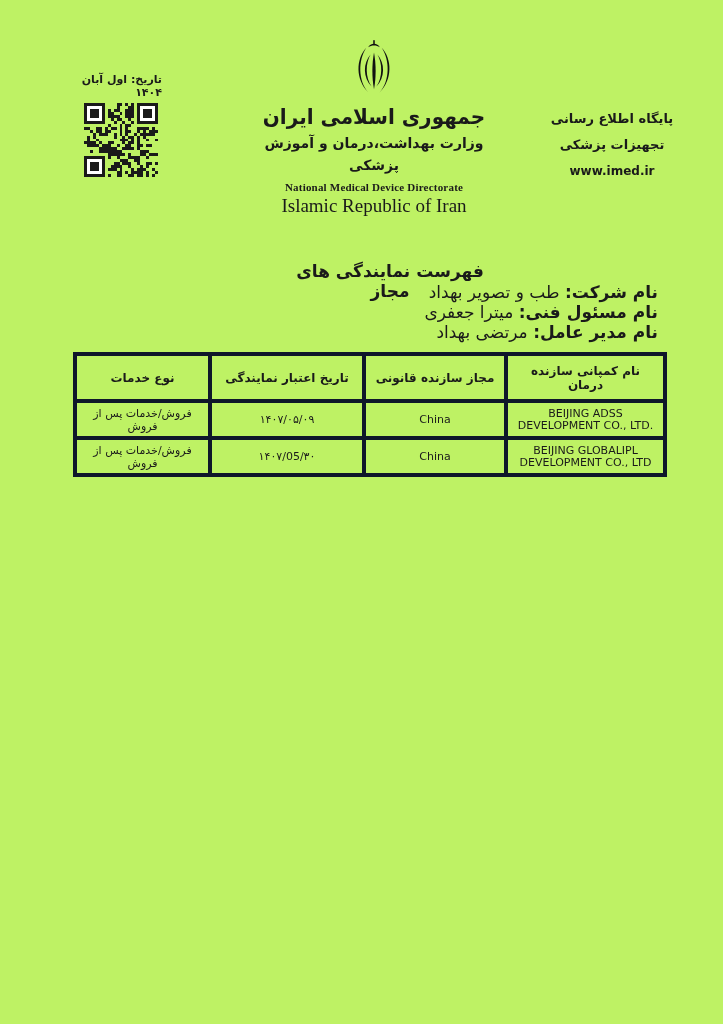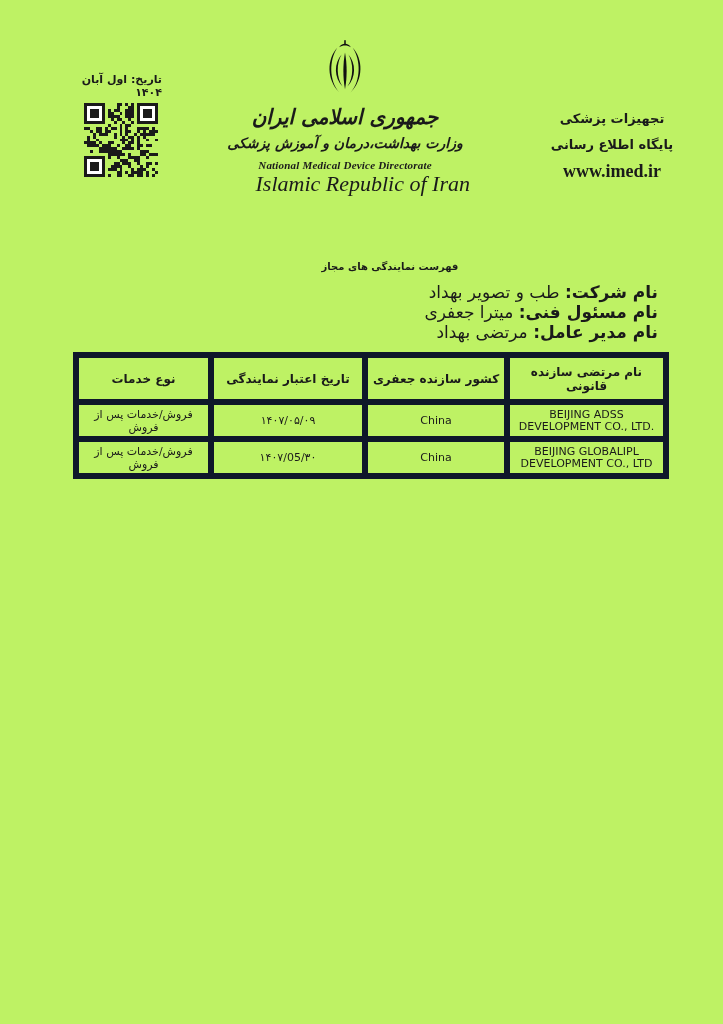--- a/index.html
+++ b/index.html
@@ -13,68 +13,67 @@
   .date-label {
     position:absolute; top:73px; left:60px; width:102px;
     direction:rtl; text-align:right;
     font-size:11px; font-weight:600; letter-spacing:0;
   }
   .qr { position:absolute; top:103px; left:84px; width:74px; height:74px; }
   .qr svg { width:74px; height:74px; shape-rendering:crispEdges; }
 
   
   .center-head {
-    position:absolute; top:40px; left:220px; width:250px;
+    position:absolute; top:40px; left:249px; width:250px;
     text-align:center;
-    font-style:italic;
   }
   .emblem { width:44px; height:58px; display:inline-block; }
   .callig1 {
     direction:rtl; font-size:20px; font-weight:bold; line-height:30px;
     font-family:"DejaVu Sans", sans-serif; transform:scaleY(1.05);
   }
   .callig2 {
     direction:rtl; font-size:14px; font-weight:bold; line-height:22px;
     font-family:"DejaVu Sans", sans-serif;
   }
   .org-en {
     font-family:"Liberation Serif", serif; font-weight:bold;
     font-size:11px; line-height:15px; margin-top:4px; letter-spacing:0.2px;
   }
   .country-en {
-    font-family:"Liberation Serif", serif; font-size:22px; line-height:21px;text-align:right;
+    font-family:"Liberation Serif", serif; font-size:19px; line-height:21px;
   }
 
   
   .right-head {
     position:absolute; top:106px; left:528px; width:168px;
     direction:rtl; text-align:center;
     font-weight:bold; font-size:13px; line-height:26px;
   }
-  .right-head .url { direction:ltr; font-size:18px;font-family:Liberation Serif, serif; }
+  .right-head .url { direction:ltr; font-size:12px; }
 
   
   .section-title {
     position:absolute; top:261px; left:290px; width:200px;
-    direction:rtl; text-align:center; font-weight:bold; font-size:10px;
+    direction:rtl; text-align:center; font-weight:bold; font-size:17px;
   }
   .info-block {
     position:absolute; top:282px; left:380px; width:278px;
     direction:rtl; text-align:right; font-size:17px; line-height:20px;
   }
   .info-row b { font-weight:bold; }
   .info-row span { font-weight:normal; }
 
   
   table.reps {
     position:absolute; top:352px; left:73px; width:590px;
     direction:rtl; border-collapse:collapse; table-layout:fixed;
   }
   table.reps th, table.reps td {
-    border:6px solid #0f172a; text-align:center; vertical-align:middle;
+    border:4px solid #0f172a; text-align:center; vertical-align:middle;
     padding:2px 4px;
   }
   table.reps th { height:47px; font-size:12px; font-weight:bold; }
   table.reps td { height:37px; font-size:11px; font-weight:normal; }
   td.company { font-size:10px; line-height:12px; direction:ltr; }
   td.country { direction:ltr; }
   td.expiry  { font-size:11.5px; }
   col.c-company { width:159px; }
   col.c-country { width:142px; }
   col.c-expiry  { width:154px; }
@@ -321,22 +320,22 @@
       <path d="M33,15 C37,5 53,5 57,15 C50,10.5 40,10.5 33,15 Z"></path>
       <rect x="43.4" y="0" width="3.2" height="9" rx="1.5"></rect>
     </svg>
     <div class="callig1">جمهوری اسلامی ایران</div>
     <div class="callig2">وزارت بهداشت،درمان و آموزش پزشکی</div>
     <div class="org-en">National Medical Device Directorate</div>
     <div class="country-en">Islamic Republic of Iran</div>
   </div>
 
   <div class="right-head">
+    <div>پایگاه اطلاع رسانی</div>
     <div>تجهیزات پزشکی</div>
-    <div>پایگاه اطلاع رسانی</div>
     <div class="url">www.imed.ir</div>
   </div>
 
   <div class="section-title">فهرست نمایندگی های مجاز</div>
 
   <div class="info-block">
     <div class="info-row">
       <b>نام شرکت:</b>
       <span>طب و تصویر بهداد</span>
     </div>
@@ -352,22 +351,22 @@
 
   <table class="reps">
     <colgroup>
       <col class="c-company">
         <col class="c-country">
         <col class="c-expiry">
         <col class="c-service">
     </colgroup>
     <thead>
       <tr>
-        <th>نام مرتضی سازنده قانونی</th>
-        <th>کشور سازنده جعفری</th>
+        <th>نام کمپانی سازنده درمان</th>
+        <th>مجاز سازنده قانونی</th>
         <th>تاریخ اعتبار نمایندگی</th>
         <th>نوع خدمات</th>
       </tr>
     </thead>
     <tbody>
       <tr>
         <td class="company">BEIJING ADSS DEVELOPMENT CO., LTD.</td>
         <td class="country">China</td>
         <td class="expiry">۱۴۰۷/۰۵/۰۹</td>
         <td class="service">فروش/خدمات پس از فروش</td>

